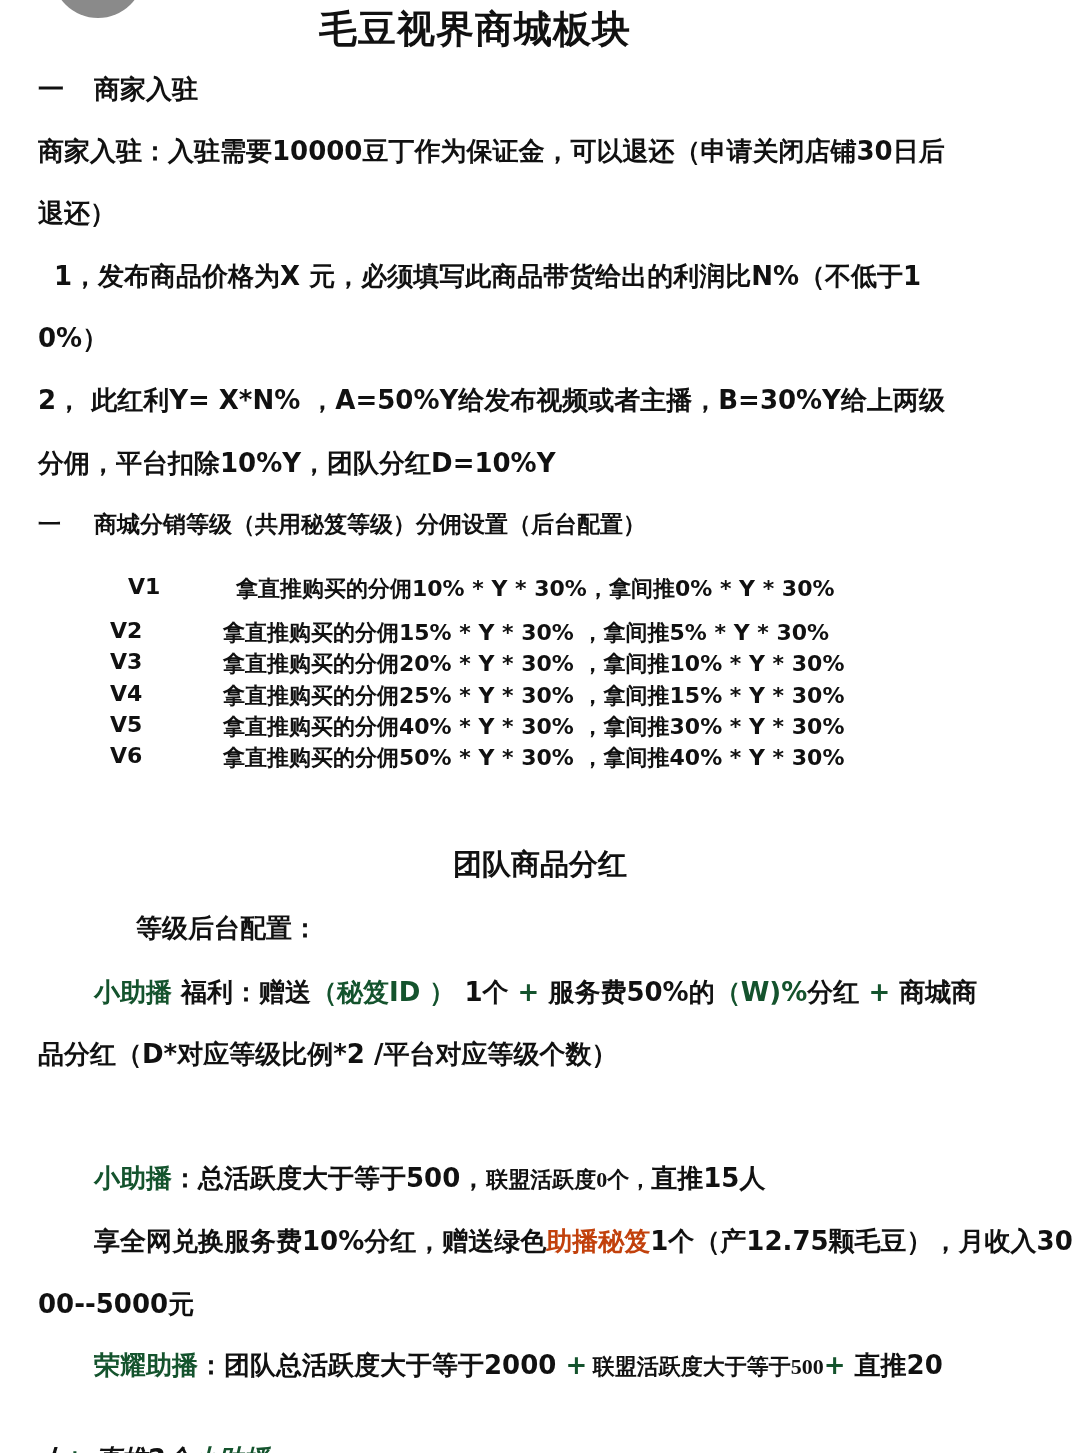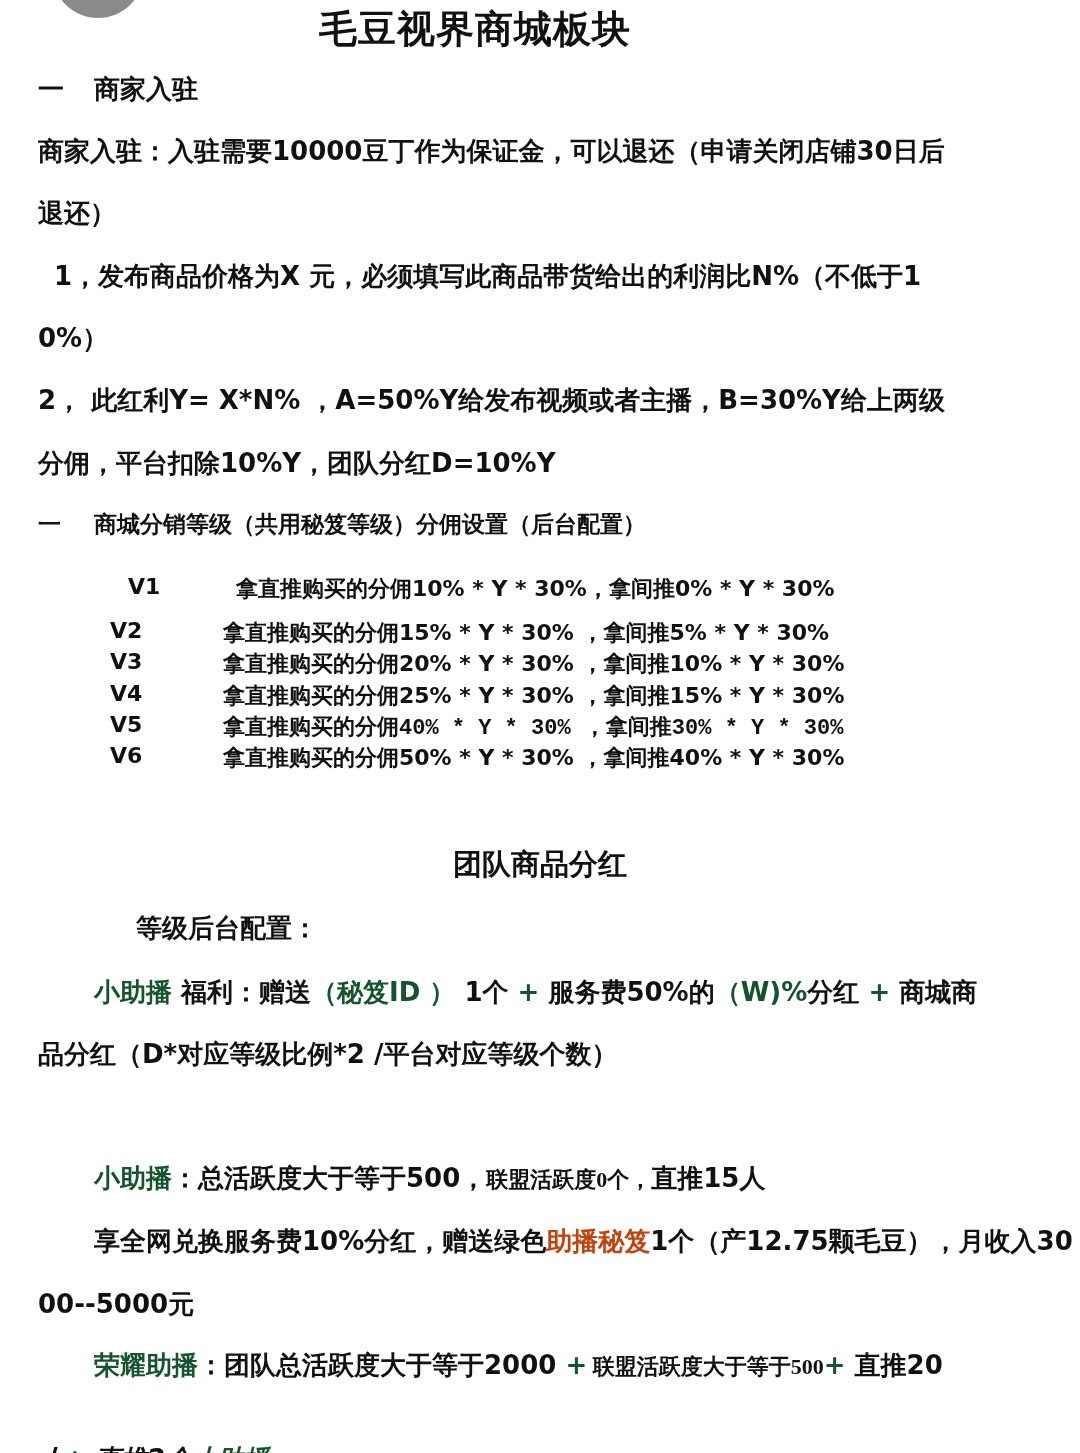--- a/index.html
+++ b/index.html
@@ -62,21 +62,21 @@
 <div class="lvl" style="left:110px; top:649px;">
   <span class="code">V3</span>
   <span class="desc" style="left:113px;">拿直推购买的分佣20% * Y * 30% ，拿间推10% * Y * 30%</span>
 </div>
 <div class="lvl" style="left:110px; top:681px;">
   <span class="code">V4</span>
   <span class="desc" style="left:113px;">拿直推购买的分佣25% * Y * 30% ，拿间推15% * Y * 30%</span>
 </div>
 <div class="lvl" style="left:110px; top:712px;">
   <span class="code">V5</span>
-  <span class="desc" style="left:113px;font-family:Liberation Mono, monospace;">拿直推购买的分佣40% * Y * 30% ，拿间推30% * Y * 30%</span>
+  <span class="desc" style="left:113px;">拿直推购买的分佣40% * Y * 30% ，拿间推30% * Y * 30%</span>
 </div>
 <div class="lvl" style="left:110px; top:743px;">
   <span class="code">V6</span>
   <span class="desc" style="left:113px;">拿直推购买的分佣50% * Y * 30% ，拿间推40% * Y * 30%</span>
 </div>
 
 <div class="line sub-title" style="top:845px;">团队商品分红</div>
 
 <div class="line p" style="left:94px; top:911px;margin-left:42px;">等级后台配置：</div>
 

